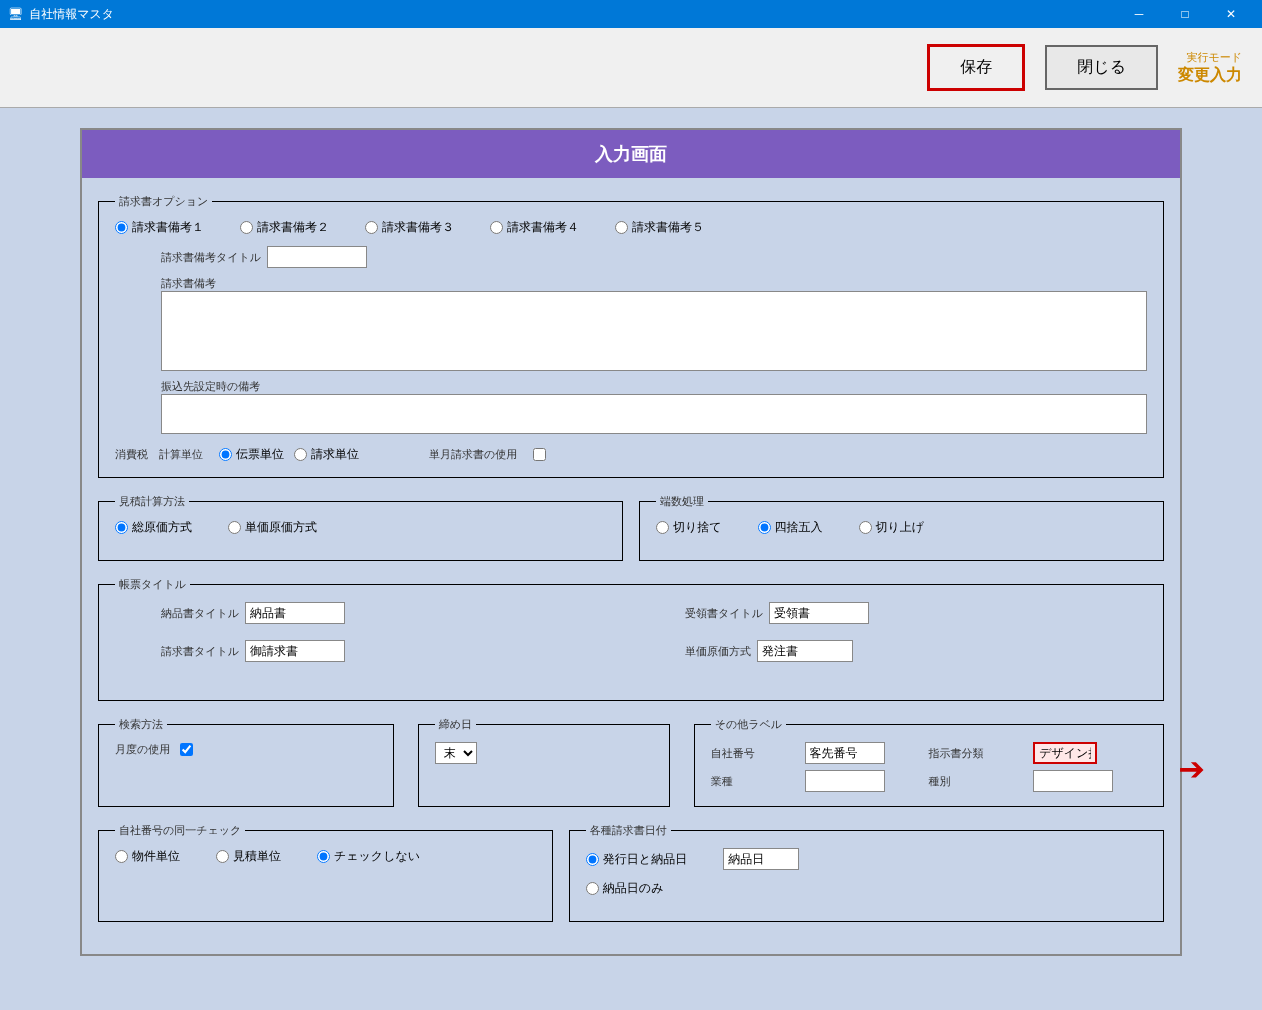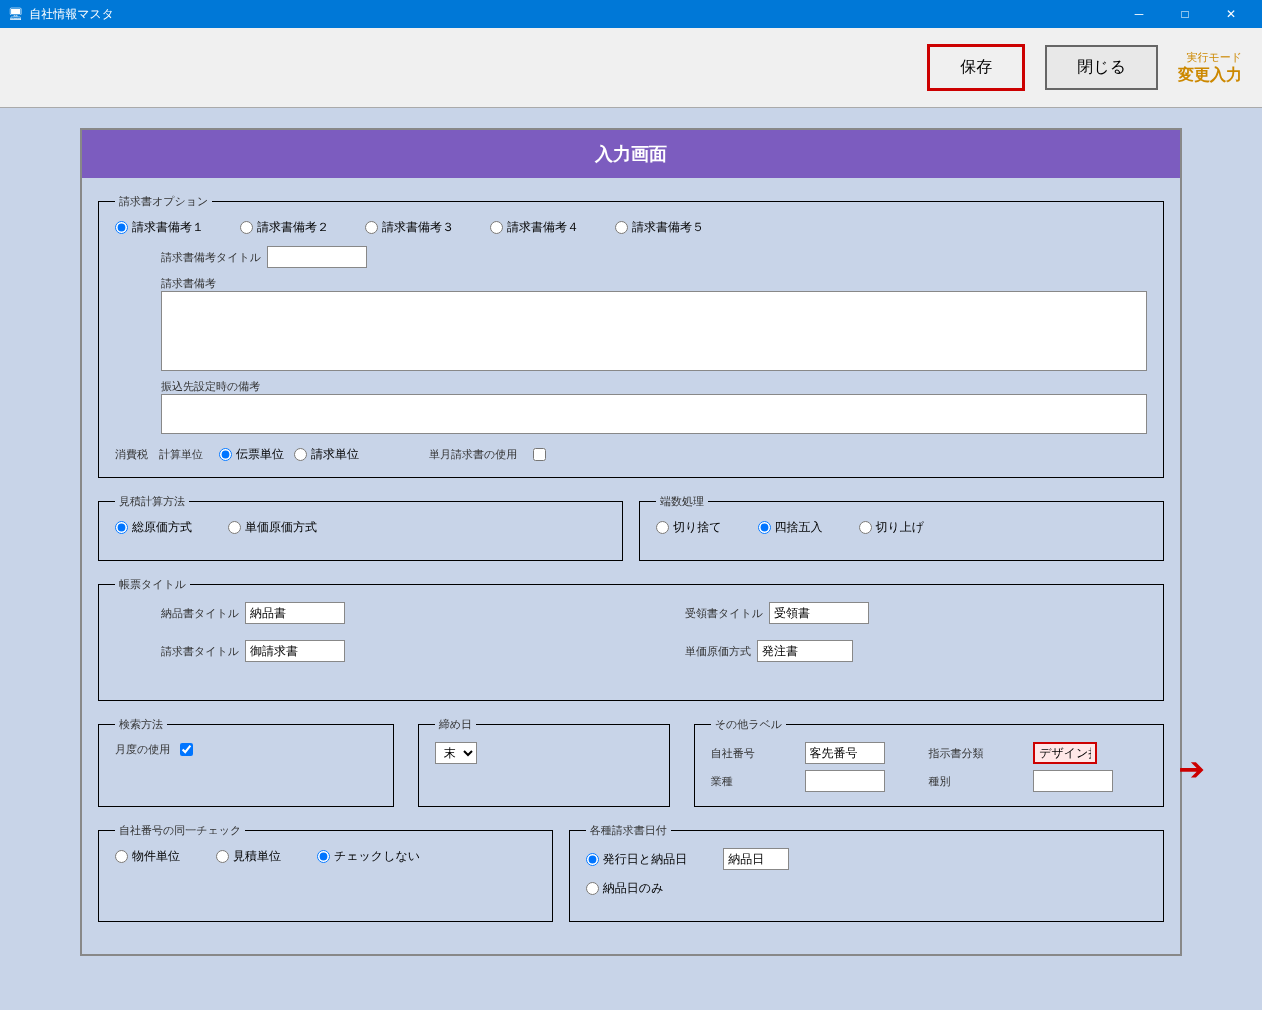--- a/index.html
+++ b/index.html
@@ -415,21 +415,21 @@
           </div>
         </fieldset>
 
         <fieldset class="fieldset invoice-date-fs">
           <legend>各種請求書日付</legend>
           <div class="radio-row">
             <div class="radio-item">
               <input type="radio" name="invdate" id="hakkohi" checked="" style="">
               <label for="hakkohi">発行日と納品日</label>
             </div>
-            <input type="text" class="form-input" style="width: 66px;" value="納品日">
+            <input type="text" class="form-input" style="width: 76px;" value="納品日">
           </div>
           <div class="radio-row">
             <div class="radio-item">
               <input type="radio" name="invdate" id="nohinda" style="">
               <label for="nohinda">納品日のみ</label>
             </div>
           </div>
         </fieldset>
       </div>
 

